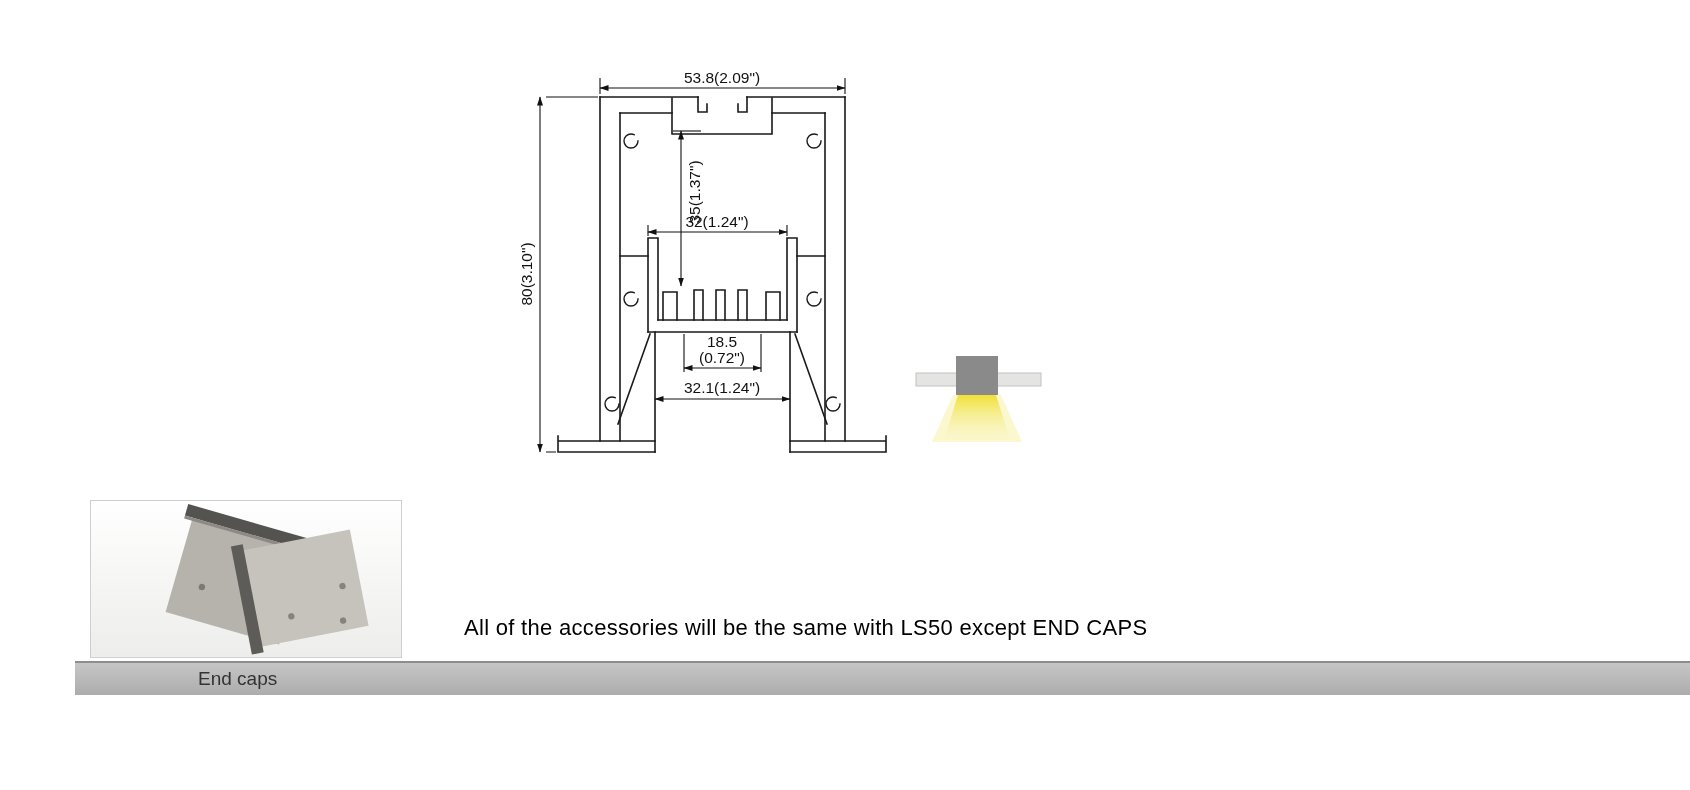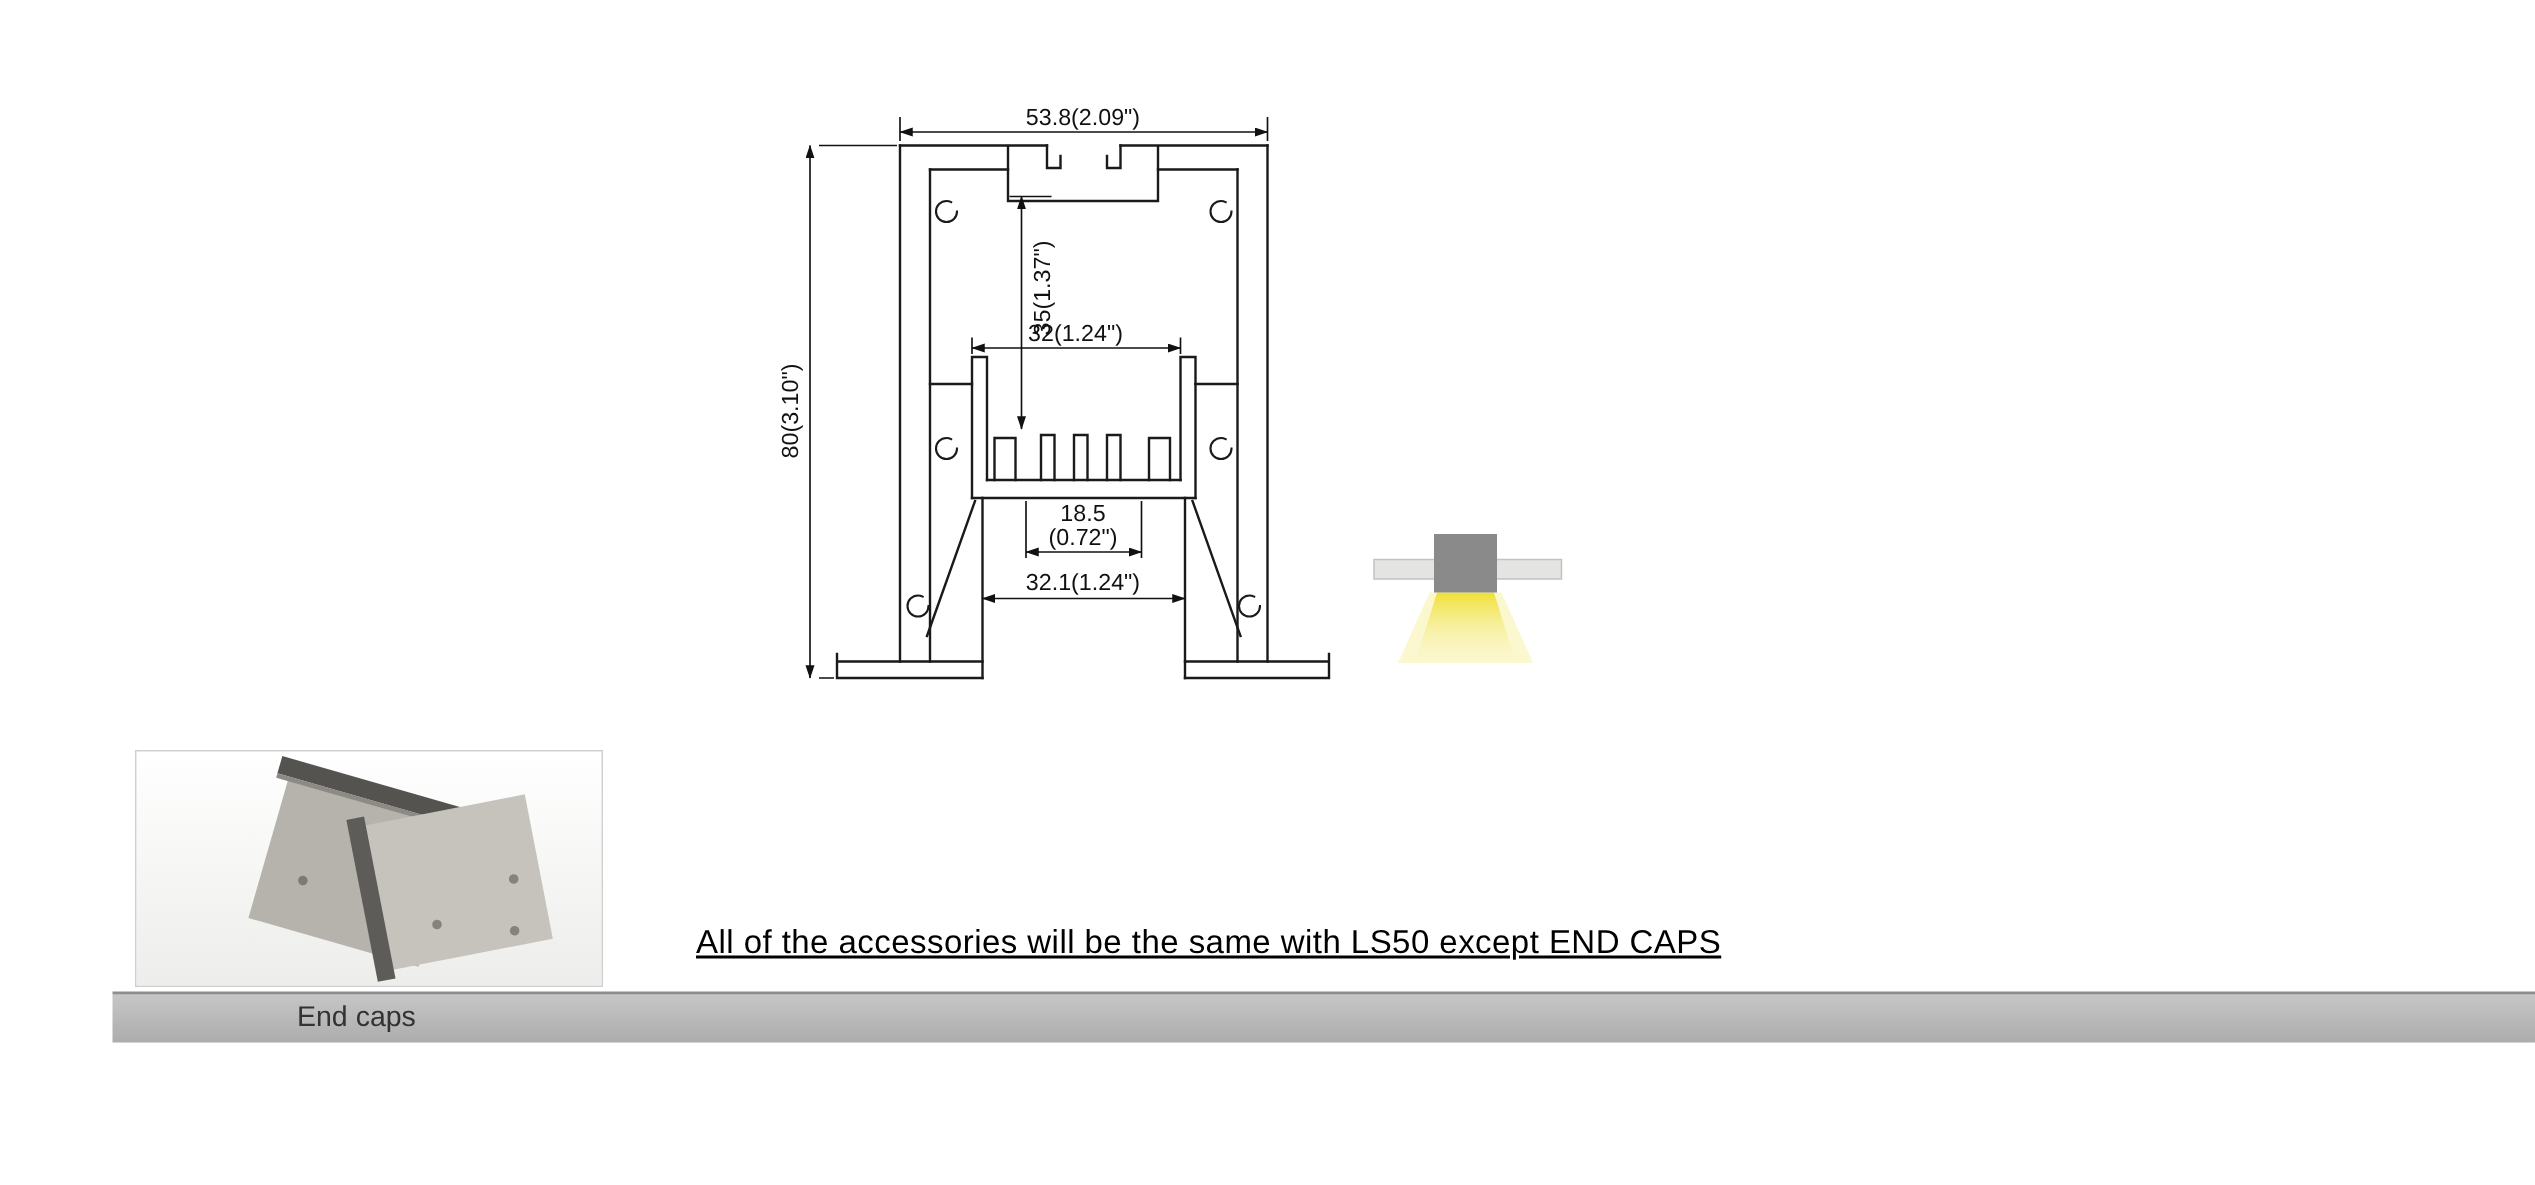--- a/index.html
+++ b/index.html
@@ -11,21 +11,20 @@
     font-family:"Liberation Sans", sans-serif;
   }
   .drawing-svg{position:absolute;left:0;top:0;}
   .note-text{
     position:absolute;
     left:464px;top:615px;
     font-size:22px;
     letter-spacing:0.3px;
     color:#000;
     white-space:nowrap;
-    text-decoration:underline;
   }
   .endcaps-box{
     position:absolute;
     left:90px;top:500px;
     width:312px;height:158px;
     background:#ffffff;
     border:1px solid #cfcfcf;
     box-sizing:border-box;
     overflow:hidden;
   }

